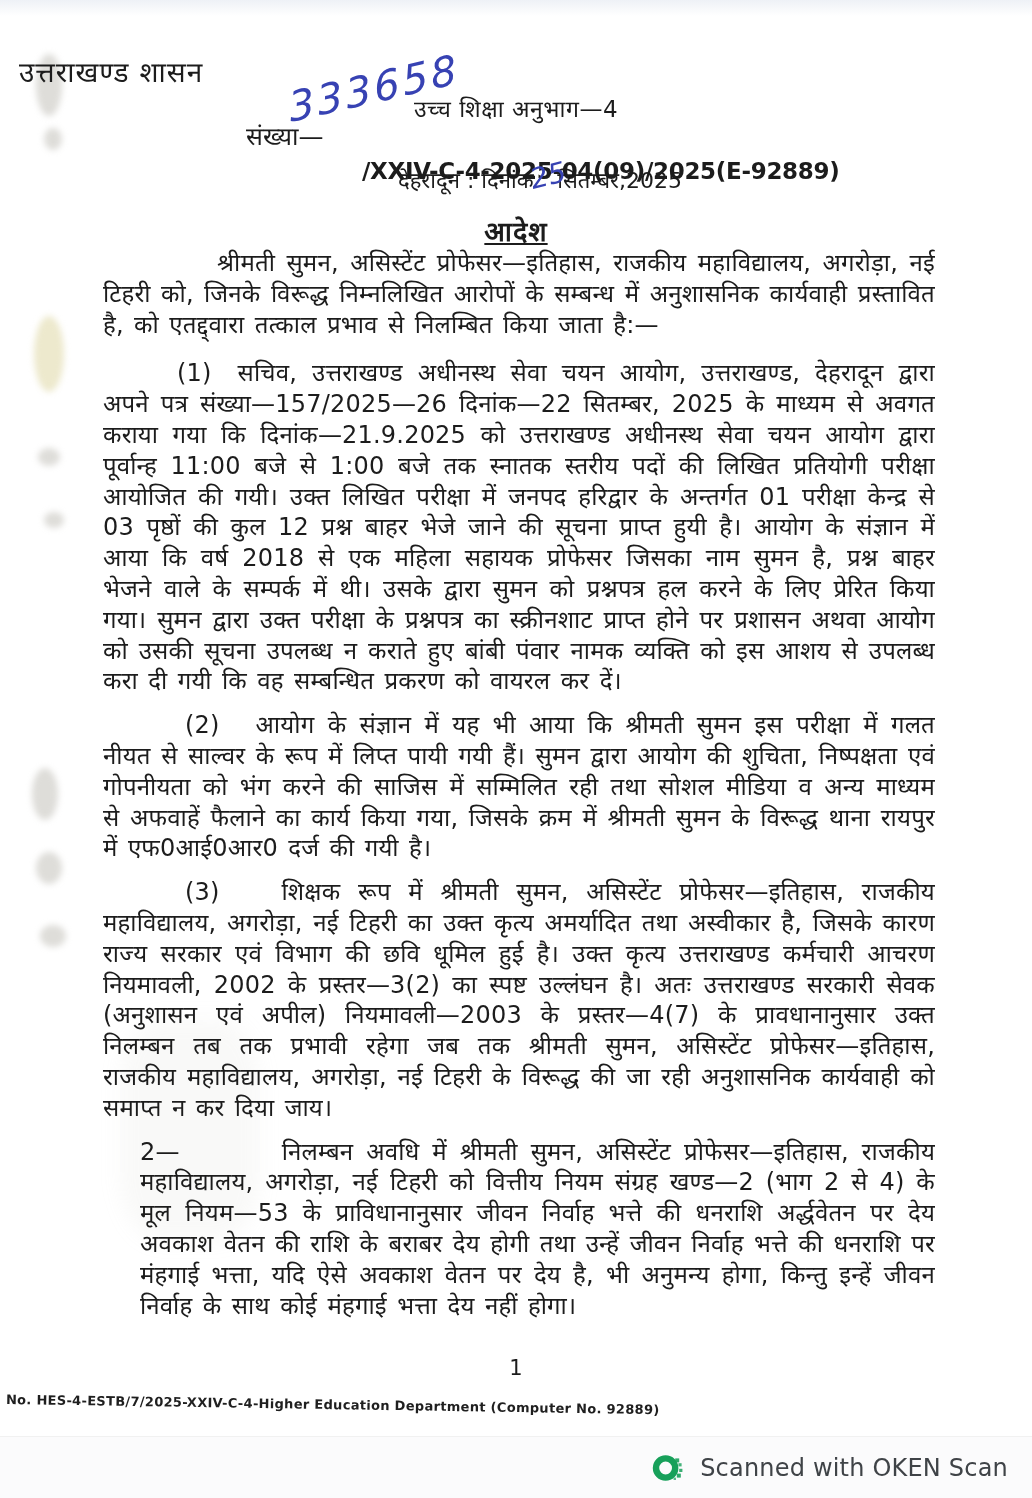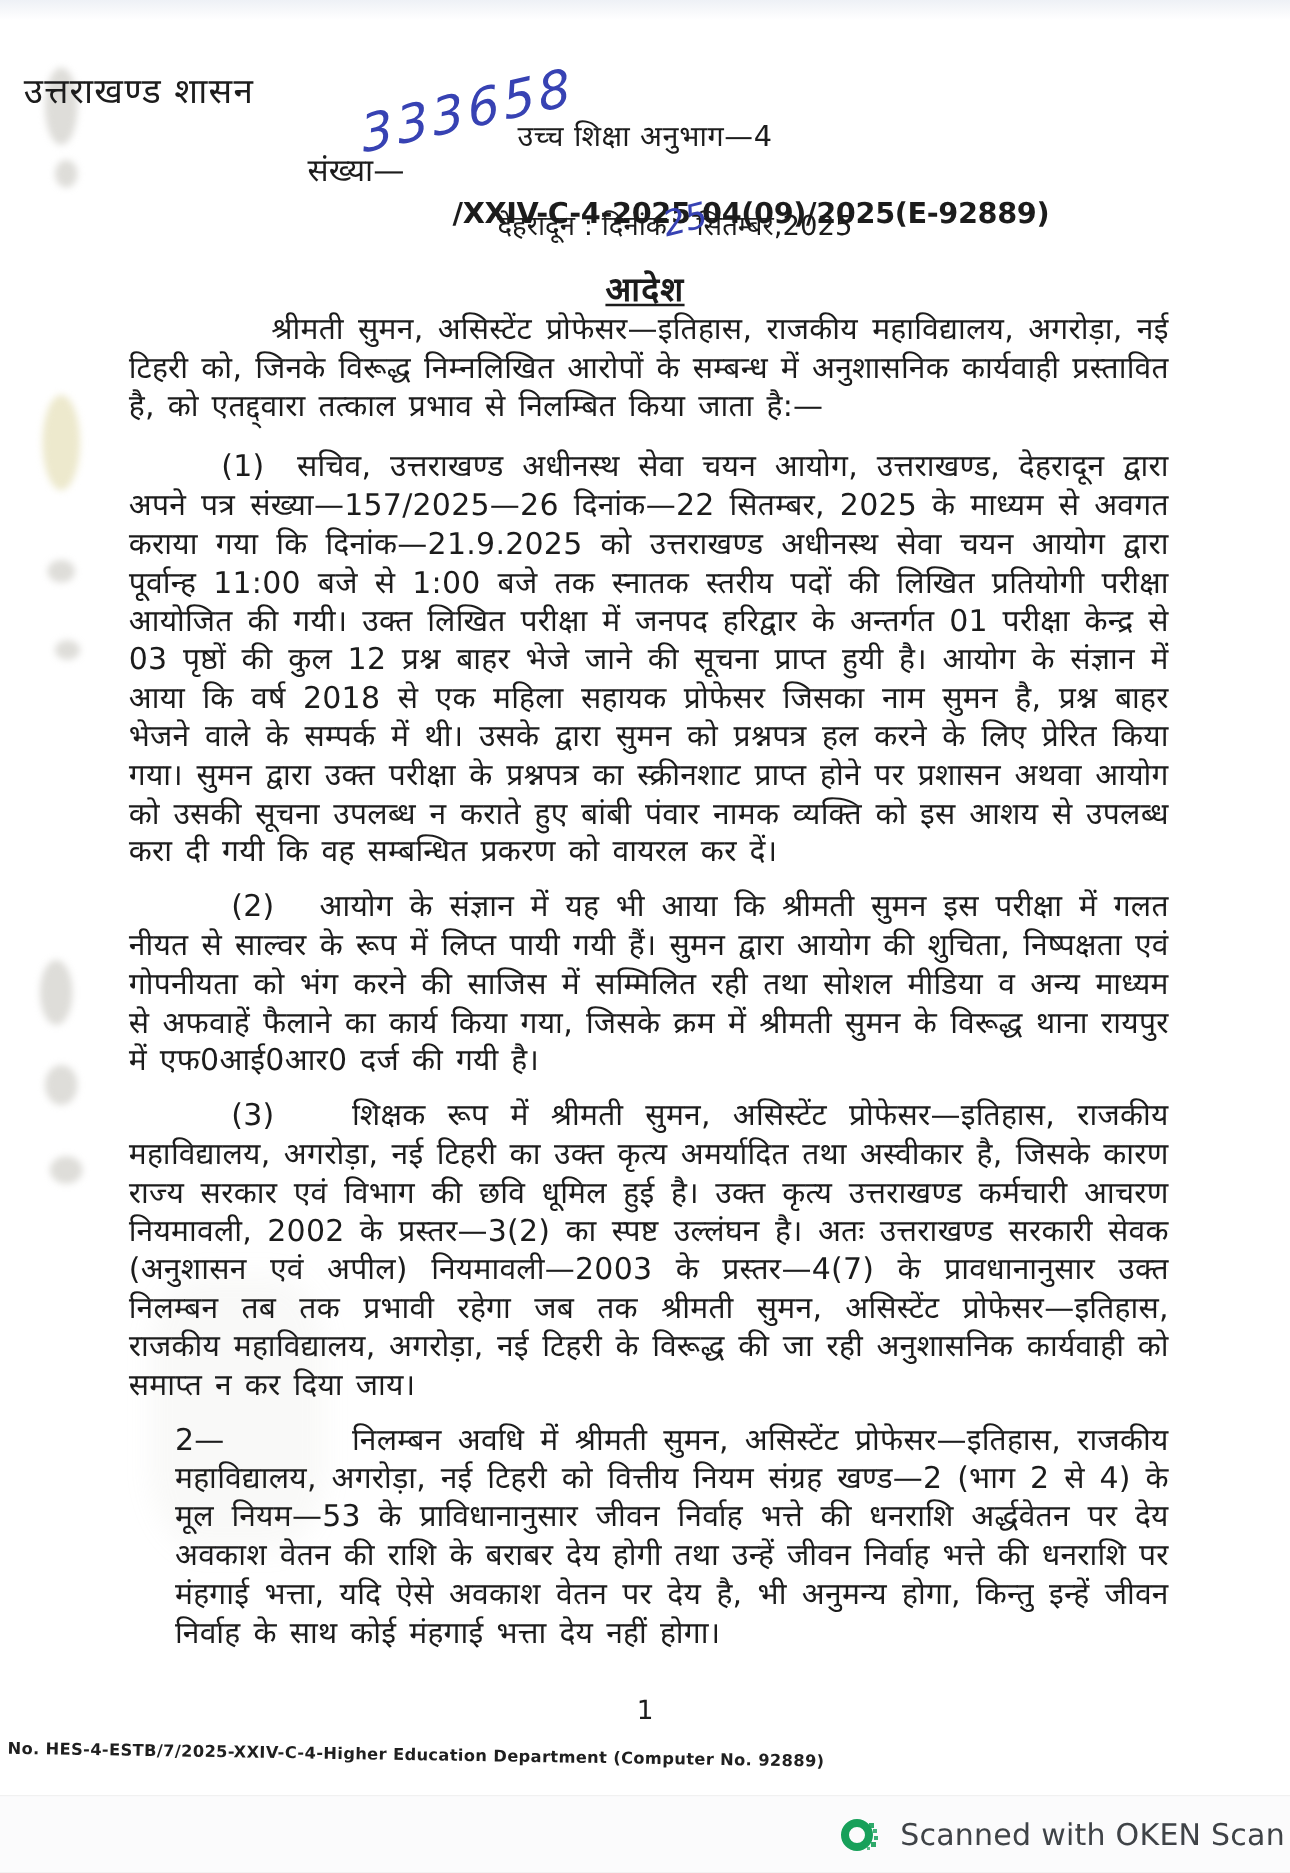--- a/index.html
+++ b/index.html
@@ -74,21 +74,21 @@
     position:absolute;top:1392px;left:6px;width:560px;
     font-size:13px;font-weight:600;color:#1f1f1f;letter-spacing:0.3px;
     transform:rotate(0.9deg);transform-origin:left center;white-space:nowrap;
   }
 
   
   .scan-bar{
     position:absolute;bottom:0;left:0;width:100%;height:62px;
     background:#fbfbfc;border-top:1px solid #f1f1f1;
     display:flex;align-items:center;justify-content:flex-end;
-    padding-right:4px;box-sizing:border-box;gap:16px;
+    padding-right:24px;box-sizing:border-box;gap:16px;
   }
   .oken-logo{display:inline-flex;width:32px;height:32px;}
   .scan-text{font-size:24px;font-weight:500;color:#3f4347;letter-spacing:0.2px;}
 </style>
 </head>
 <body>
 
 <div class="page">
 
   <div class="top-edge"></div>

